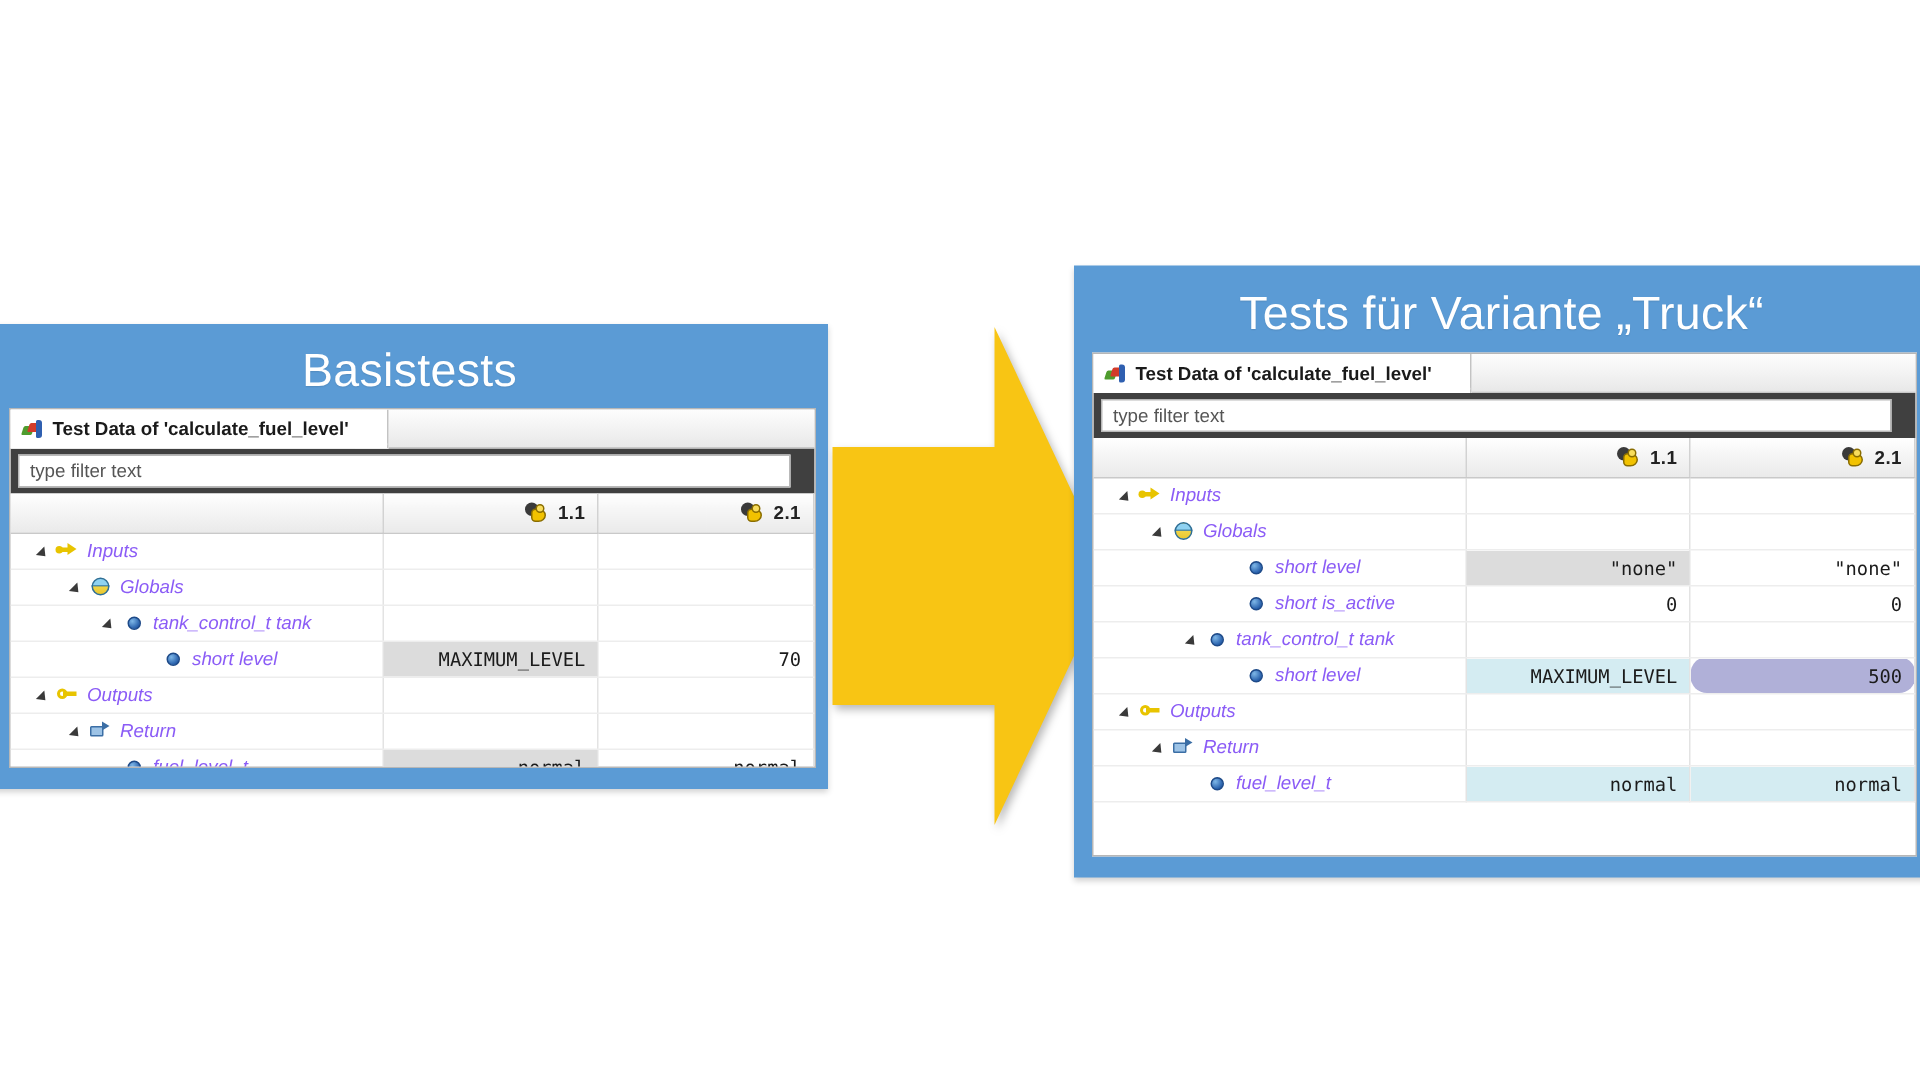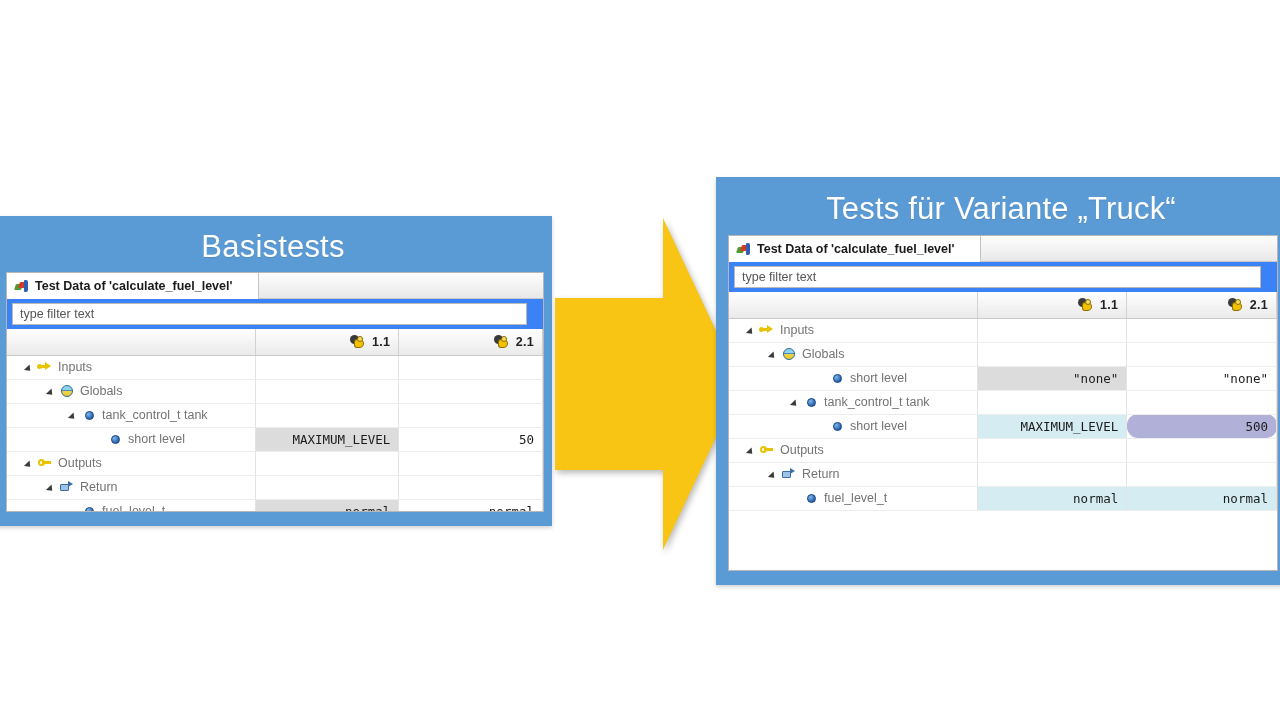--- a/index.html
+++ b/index.html
@@ -66,21 +66,21 @@
   .tab-label{ font-size:12.5px; font-weight:bold; color:#1a1a1a; white-space:nowrap; }
 
   
   .ico-testdata{ position:relative; width:14px; height:14px; flex:0 0 14px; }
   .ico-testdata i{ position:absolute; display:block; border-radius:1px; }
   .ico-testdata .g{ left:0; top:5px;  width:7px;  height:6px; background:#4f9c2e; transform:skewX(-18deg); }
   .ico-testdata .r{ left:4px; top:3px; width:7px;  height:6px; background:#d23b2a; transform:skewX(-18deg); }
   .ico-testdata .b{ left:9px; top:1px; width:4px;  height:12px; background:#2f5fb0; border-radius:1px 2px 2px 1px;}
 
   
-  .filterwrap{ padding:4px 16px 4px 5px; background:#3b82f6; }
+  .filterwrap{ padding:4px 16px 4px 5px; background:#404040; }
   .filterbox{
     height:22px; border:1px solid #b9b9b9; background:#ffffff;
     display:flex; align-items:center; padding:0 7px;
     font-size:12.5px; color:#555555;
   }
 
   
   .grid{ width:100%; border-collapse:collapse; table-layout:fixed; }
   .grid col.c-name{ width:248px; }
   .grid col.c-val { width:auto; }
@@ -136,21 +136,21 @@
   }
   .twisty.open::before{
     content:""; position:absolute; left:1px; top:3px;
     border-left:5px solid #3a3a3a;
     border-top:4px solid transparent;
     border-bottom:4px solid transparent;
     transform: rotate(45deg);
   }
   .twisty.none::before{ content:none; }
   .nodeicon{ flex:0 0 15px; width:15px; height:14px; position:relative; margin-right:5px; }
-  .nodetext{ font-size:12.5px; color:#737373; }
+  .nodetext{ font-size:12.5px; color:#8b5cf6;font-style:italic; }
 
   
   .ic-inputs .bar{ position:absolute; left:0; top:5px; width:9px; height:3px; background:#e8c400; }
   .ic-inputs .head{ position:absolute; left:7px; top:2px; width:0; height:0;
     border-left:6px solid #e8c400; border-top:4.5px solid transparent; border-bottom:4.5px solid transparent; }
   .ic-inputs .dot{ position:absolute; left:-1px; top:4px; width:5px; height:5px; background:#e8c400; border-radius:50%; }
 
   
   .ic-outputs .bar{ position:absolute; left:4px; top:5px; width:9px; height:3px; background:#e8c400; }
   .ic-outputs .ring{ position:absolute; left:0px; top:3px; width:7px; height:7px;
@@ -288,21 +288,21 @@
               <td class="name-cell">
                 <div class="node ind4">
                   <span class="twisty none"></span>
                   <span class="nodeicon ic-dot">
                     <span class="d"></span>
                   </span>
                   <span class="nodetext">short level</span>
                 </div>
               </td>
               <td class="val-cell hl-gray">MAXIMUM_LEVEL</td>
-              <td class="val-cell ">50</td>
+              <td class="val-cell ">70</td>
             </tr>
             <tr>
               <td class="name-cell">
                 <div class="node ind1">
                   <span class="twisty open"></span>
                   <span class="nodeicon ic-outputs">
                     <span class="ring"></span>
                     <span class="bar"></span>
                   </span>
                   <span class="nodetext">Outputs</span>
@@ -437,20 +437,33 @@
                     <span class="d"></span>
                   </span>
                   <span class="nodetext">short level</span>
                 </div>
               </td>
               <td class="val-cell hl-gray">"none"</td>
               <td class="val-cell ">"none"</td>
             </tr>
             <tr>
               <td class="name-cell">
+                <div class="node ind4">
+                  <span class="twisty none"></span>
+                  <span class="nodeicon ic-dot">
+                    <span class="d"></span>
+                  </span>
+                  <span class="nodetext">short is_active</span>
+                </div>
+              </td>
+              <td class="val-cell ">0</td>
+              <td class="val-cell ">0</td>
+            </tr>
+            <tr>
+              <td class="name-cell">
                 <div class="node ind3">
                   <span class="twisty open"></span>
                   <span class="nodeicon ic-dot">
                     <span class="d"></span>
                   </span>
                   <span class="nodetext">tank_control_t tank</span>
                 </div>
               </td>
               <td class="val-cell "></td>
               <td class="val-cell "></td>

